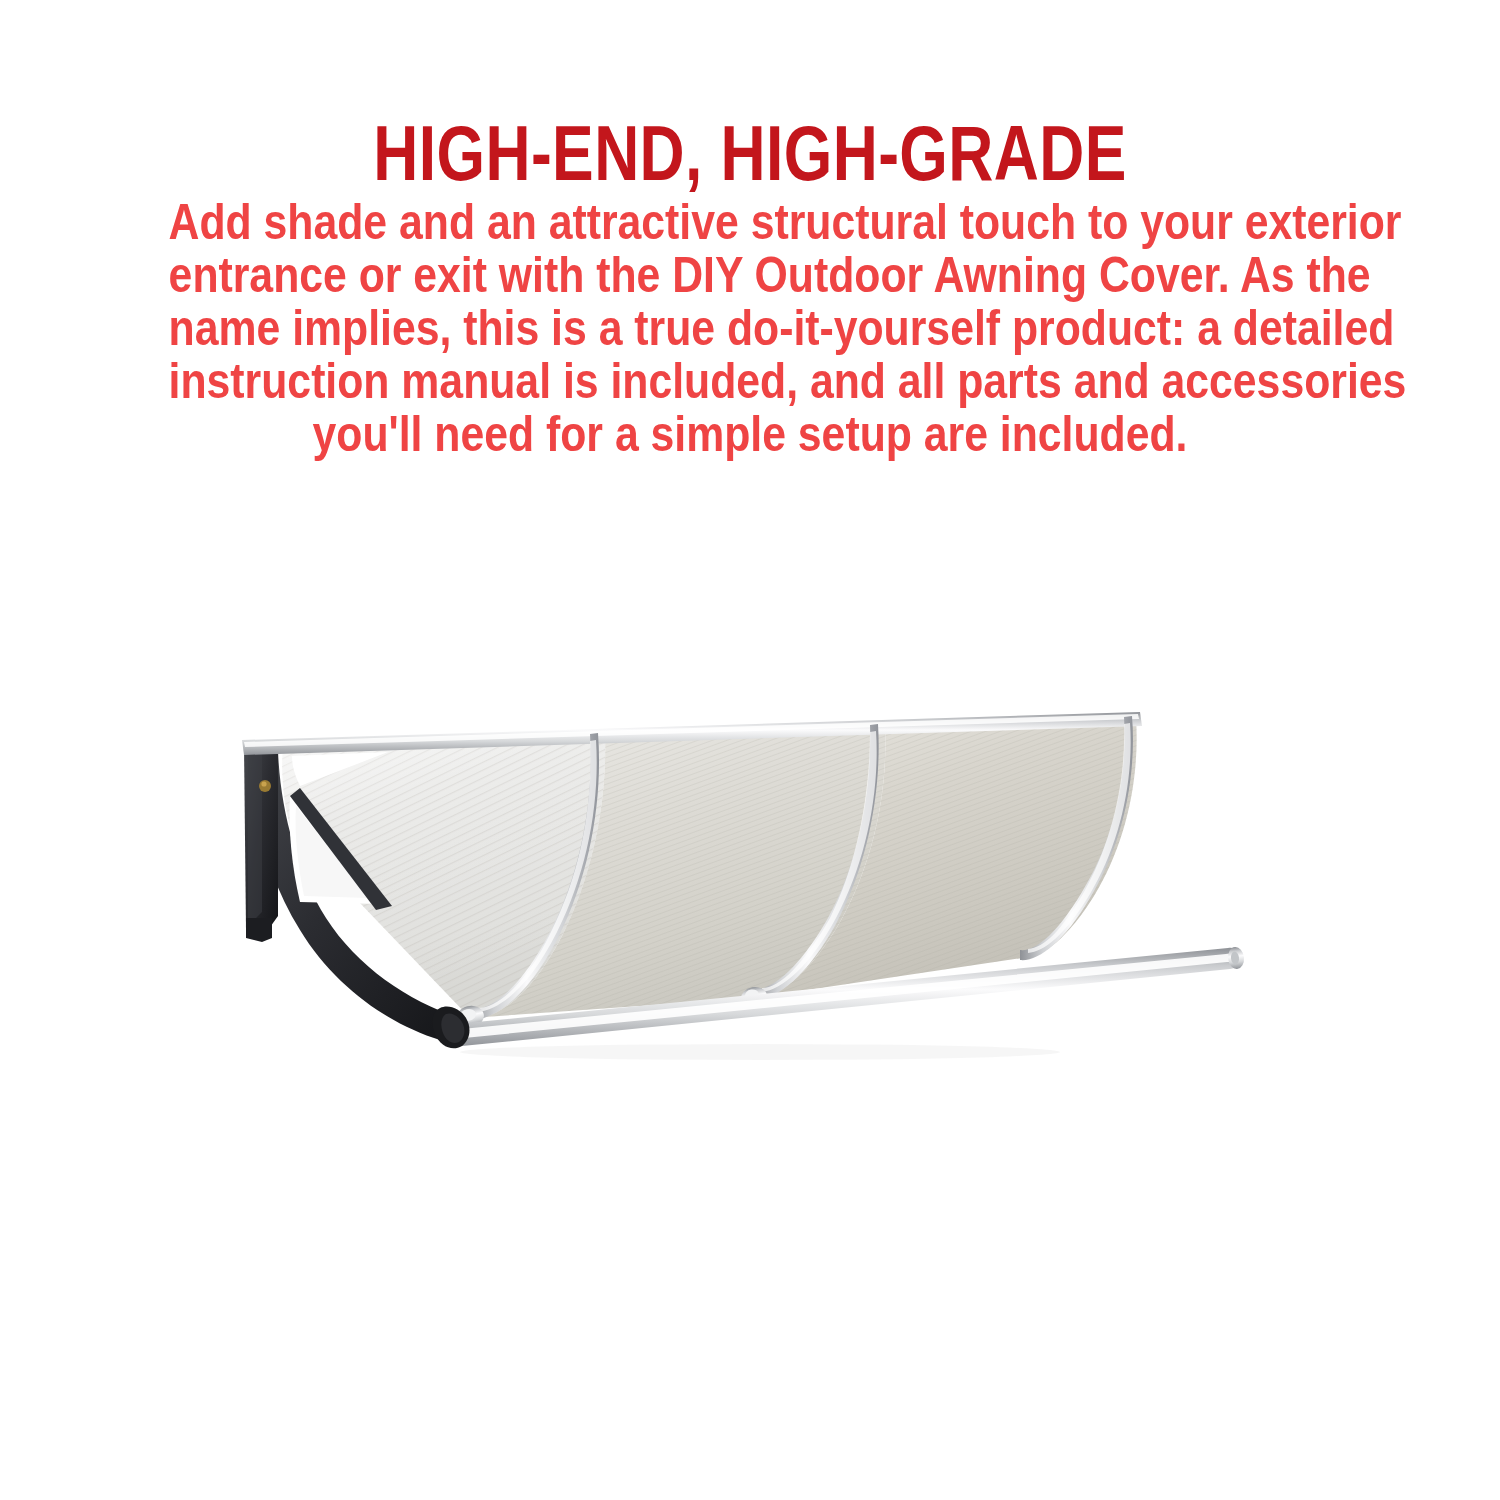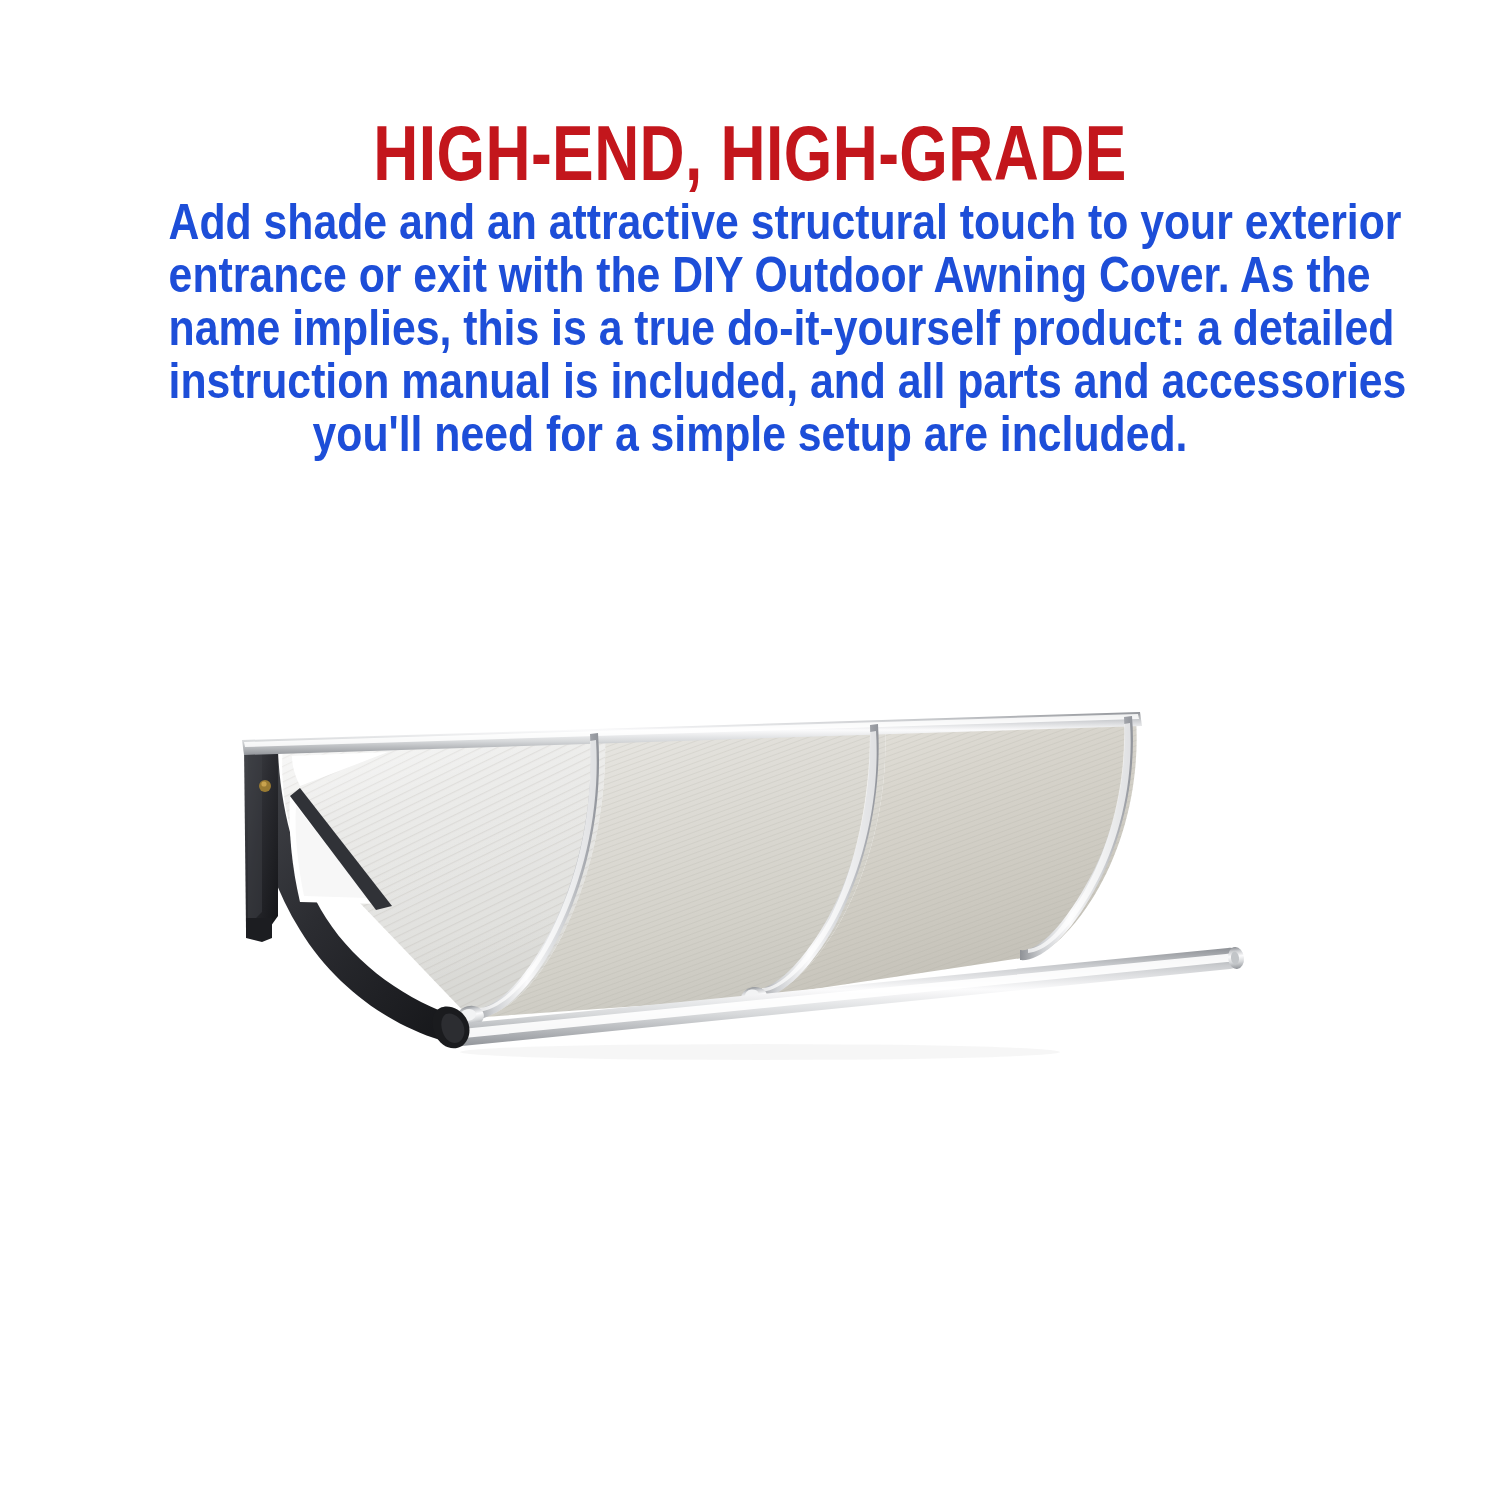--- a/index.html
+++ b/index.html
@@ -42,21 +42,21 @@
     white-space: nowrap;
   }
 
   
   .lede {
     position: absolute;
     top: 196px;
     left: 70px;
     width: 1360px;
     text-align: center;
-    color: #1d4ed8;
+    color: #ef4444;
     font-family: "Liberation Sans", sans-serif;
     font-weight: bold;
     font-size: 50px;
     line-height: 53px;
   }
   .lede .ln {
     display: block;
     transform: scaleX(0.855);
     transform-origin: 50% 50%;
     white-space: nowrap;

